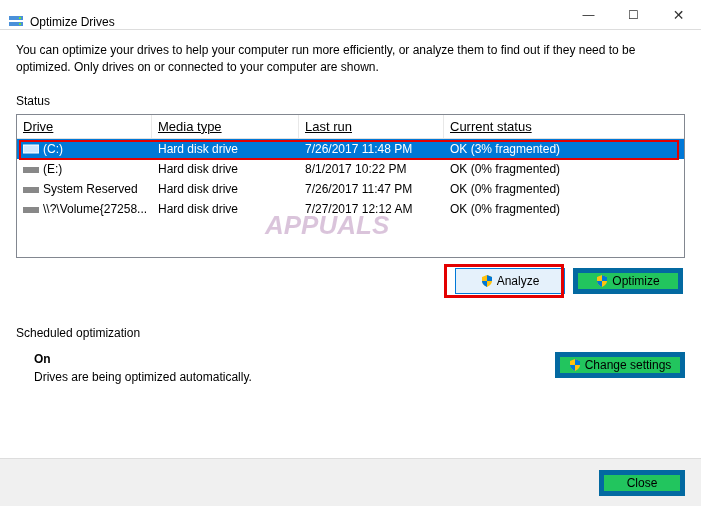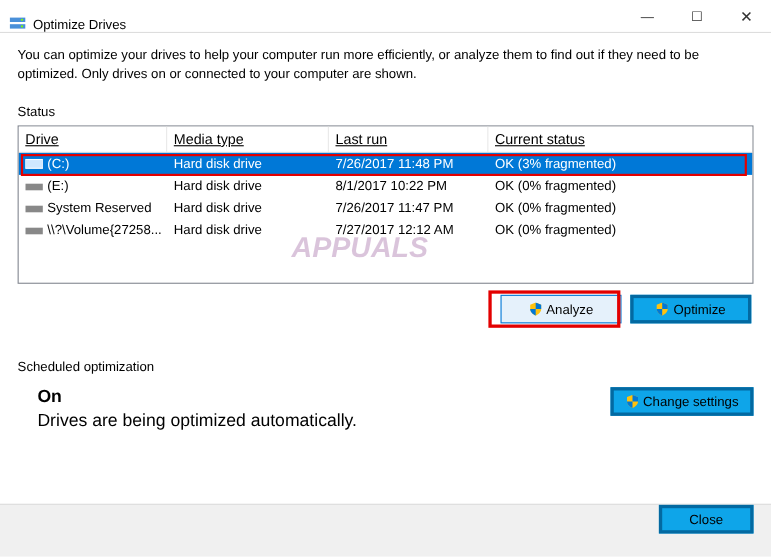--- a/index.html
+++ b/index.html
@@ -29,31 +29,31 @@
 .row .cell { padding: 0 6px; white-space: nowrap; overflow: hidden; }
 .row.selected { background: #0078d7; color: #fff; }
 .drive-icon { display:inline-block; width:16px; height:12px; margin-right:4px; vertical-align:middle; }
 
 .highlight-row { position: absolute; border: 2px solid #e30000; pointer-events: none; }
 .hi1 { left: 2px; top: 25px; width: 660px; height: 20px; }
 
 .watermark { position: absolute; left: 265px; top: 210px; opacity: 0.25; pointer-events:none; font-size: 26px; font-style: italic; font-weight: bold; color: #701a75; }
 
 .btnrow { display: flex; justify-content: flex-end; gap: 8px; margin-top: 10px; padding-right: 2px; position: relative; }
-.winbtn { min-width: 110px; height: 26px; background: #0ea5e9; border: 3px solid #0369a1; font-size: 12px; display: inline-flex; align-items: center; justify-content: center; gap: 4px; }
+.winbtn { min-width: 110px; height: 26px; background: #22c55e; border: 5px solid #0369a1; font-size: 12px; display: inline-flex; align-items: center; justify-content: center; gap: 4px; }
 .winbtn.focus { border: 1px solid #0078d7; background: #e5f1fb; }
 .hi-btn { position: absolute; border: 3px solid #e30000; pointer-events: none; }
 
 .sched { margin-top: 24px; }
 .sched-body { padding: 6px 0 0 18px; display: flex; }
 .sched-text { flex: 1; }
 .sched-text .on { font-weight: bold; margin-bottom: 4px; }
-.sched-text div { font-size: 16px; margin-bottom: 3px; }
+.sched-text div { font-size: 12px; margin-bottom: 3px; }
 
-.footer { position: absolute; bottom: 0; left: 0; right: 0; height: 48px; background: #f0f0f0; border-top: 1px solid #ddd; display: flex; align-items: flex-start; justify-content: flex-end; padding-right: 16px; }
+.footer { position: absolute; bottom: 0; left: 0; right: 0; height: 48px; background: #f0f0f0; border-top: 1px solid #ddd; display: flex; align-items: center; justify-content: flex-end; padding-right: 16px; }
 
 .shield { display:inline-block; width:12px; height:12px; }
 </style>
 </head>
 <body>
 
 <div class="titlebar">
   <span class="icon">
     <svg viewBox="0 0 16 16">
         <rect x="1" y="3" width="14" height="4" fill="#4a90d9"></rect>

